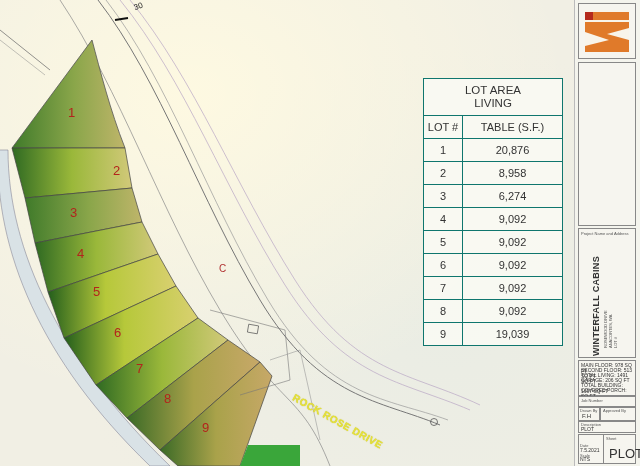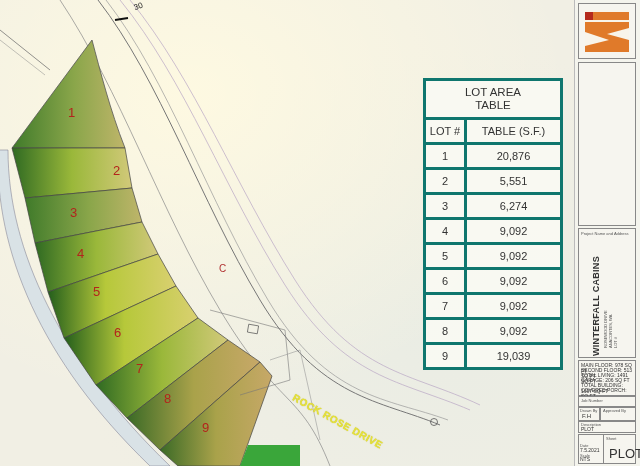--- a/index.html
+++ b/index.html
@@ -15,21 +15,21 @@
       radial-gradient(ellipse at 70% 70%, rgba(232,236,228,0.8), rgba(240,238,225,0) 60%),
       #f1efe4;
   }
   svg.plan { position: absolute; left: 0; top: 0; }
   .lot-table {
     position: absolute; left: 423px; top: 78px; width: 140px;
     border-collapse: collapse; background: rgba(250,249,243,0.9);
     font-size: 11px; color: #333;
   }
   .lot-table td, .lot-table th {
-    border: 3px solid #0f766e; text-align: center; font-weight: normal;
+    border: 1px solid #0f766e; text-align: center; font-weight: normal;
     height: 22px; padding: 0;
   }
   .lot-table th.title { height: 36px; font-size: 11.5px; line-height: 13px; }
   .lot-table th.hdr { height: 22px; }
   .lot-table td.num { width: 38px; }
   .titleblock {
     position: absolute; left: 574px; top: 0; width: 66px; height: 466px;
     border-left: 1px solid #bbb; background: rgba(245,244,238,0.85);
   }
   .tb-box { position: absolute; border: 1px solid #888; background: #f6f5ef; }
@@ -131,34 +131,34 @@
 <span class="lot-label" style="left:136px;top:361px">7</span>
 <span class="lot-label" style="left:164px;top:391px">8</span>
 <span class="lot-label" style="left:202px;top:420px">9</span>
 
 <span class="street-name">ROCK ROSE DRIVE</span>
 
 <table class="lot-table">
   <tbody>
       <tr>
     <th class="title" colspan="2">
-      <span>LOT AREA</span><br><span>TABLE</span>
+      <span>LOT AREA</span><br><span>LIVING</span>
     </th>
   </tr>
   <tr>
     <th class="hdr">LOT #</th>
     <th class="hdr">TABLE (S.F.)</th>
   </tr>
   <tr>
         <td class="num">1</td>
         <td>20,876</td>
       </tr>
   <tr>
         <td class="num">2</td>
-        <td>5,551</td>
+        <td>8,958</td>
       </tr>
   <tr>
         <td class="num">3</td>
         <td>6,274</td>
       </tr>
   <tr>
         <td class="num">4</td>
         <td>9,092</td>
       </tr>
   <tr>

